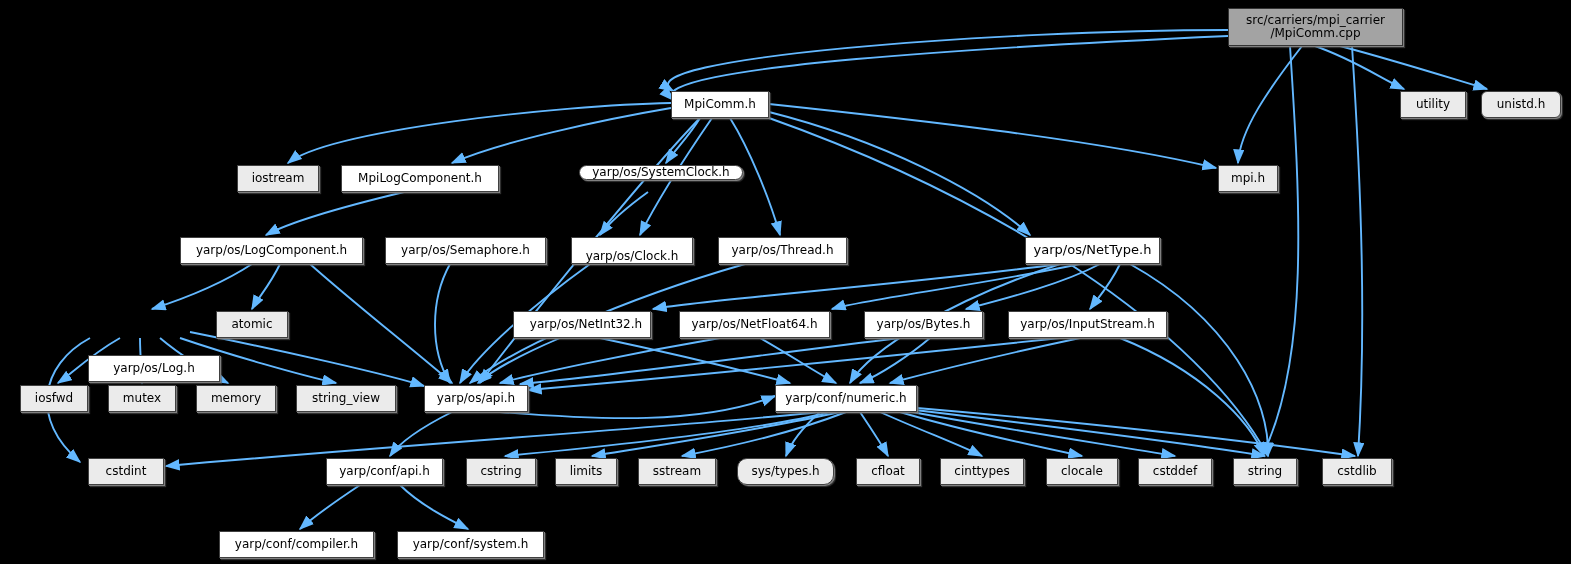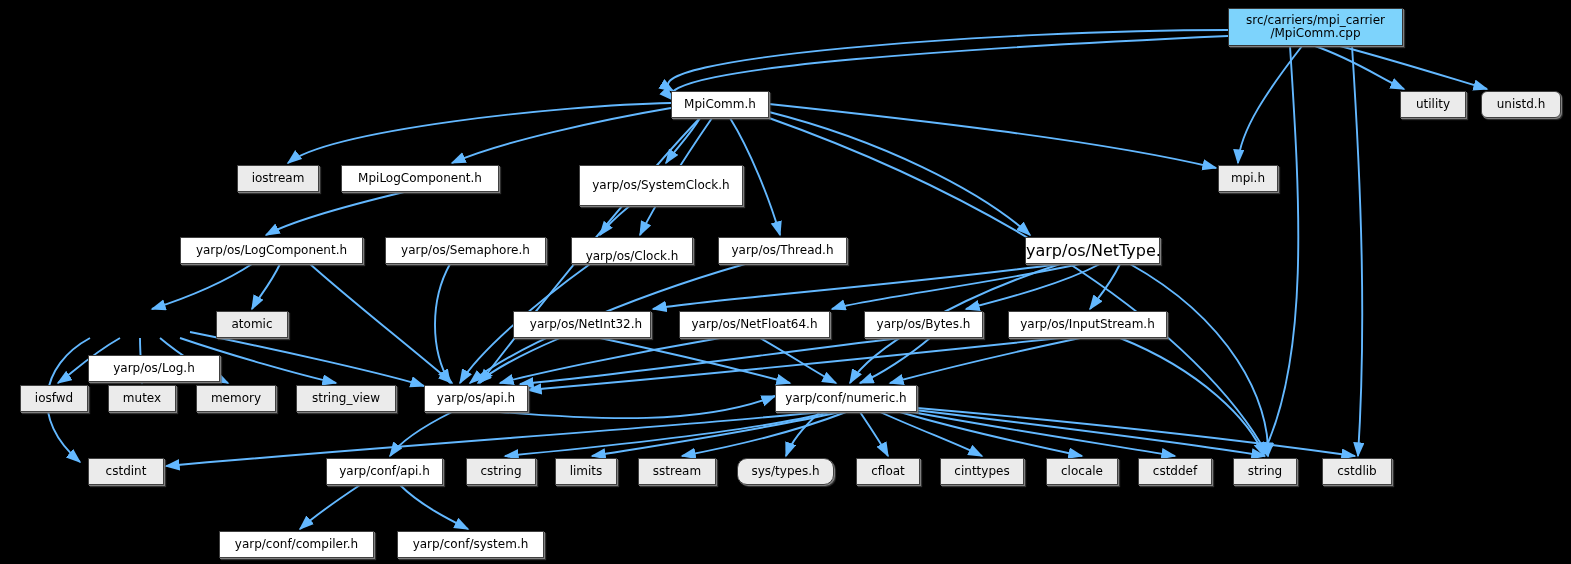--- a/index.html
+++ b/index.html
@@ -18,21 +18,21 @@
     box-shadow:1px 1px 0 #808080, 2px 2px 1px rgba(90,90,90,.55);
     display:flex;align-items:center;justify-content:center;
     text-align:center;
     line-height:1.12;
     color:#000;
     white-space:pre-line;
     letter-spacing:0;
   }
   .node.sys{background:#ebebeb;}
   .node.local{background:#ffffff;}
-  .node.root{background:#7dd3fc;border-color:#333;}
+  .node.root{background:#a3a3a3;border-color:#333;}
   .node span{display:block;width:100%;}
 </style>
 </head>
 <body>
 
 <div id="graph-root">
   <svg class="edges" viewBox="0 0 1571 564" xmlns="http://www.w3.org/2000/svg">
     <defs>
       <marker id="arrow" markerWidth="9" markerHeight="9" refX="7.2" refY="3" orient="auto">
         <path d="M0,0 L8,3 L0,6 z" fill="#63b8ff"></path>
@@ -103,26 +103,26 @@
   </svg>
   <div id="node-layer">
       <div class="node root" style="left: 1228px; top: 8px; width: 175px; height: 38px; font-size: 12px;"><span>src/carriers/mpi_carrier
 /MpiComm.cpp</span></div>
       <div class="node sys" style="left: 1400px; top: 91px; width: 66px; height: 27px; font-size: 12px;"><span>utility</span></div>
       <div class="node sys" style="left: 1481px; top: 91px; width: 80px; height: 27px; font-size: 12px; border-radius: 6px;"><span>unistd.h</span></div>
       <div class="node local" style="left: 671px; top: 91px; width: 98px; height: 27px; font-size: 12px;"><span>MpiComm.h</span></div>
       <div class="node sys" style="left: 1218px; top: 165px; width: 60px; height: 27px; font-size: 12px;"><span>mpi.h</span></div>
       <div class="node sys" style="left: 237px; top: 165px; width: 82px; height: 27px; font-size: 12px;"><span>iostream</span></div>
       <div class="node local" style="left: 341px; top: 165px; width: 158px; height: 27px; font-size: 12px;"><span>MpiLogComponent.h</span></div>
-      <div class="node local" style="left: 579px; top: 165px; width: 164px; height: 41px; font-size: 12px;"><span>yarp/os/SystemClock.h</span></div>
+      <div class="node local" style="left: 579px; top: 165px; width: 164px; height: 15px; font-size: 12px; border-radius: 8px;"><span>yarp/os/SystemClock.h</span></div>
       <div class="node local" style="left: 180px; top: 237px; width: 183px; height: 27px; font-size: 12px;"><span>yarp/os/LogComponent.h</span></div>
       <div class="node local" style="left: 385px; top: 237px; width: 161px; height: 27px; font-size: 12px;"><span>yarp/os/Semaphore.h</span></div>
       <div class="node local" style="left: 571px; top: 237px; width: 122px; height: 27px; font-size: 12px; align-items: flex-end;"><span>yarp/os/Clock.h</span></div>
       <div class="node local" style="left: 718px; top: 237px; width: 129px; height: 27px; font-size: 12px;"><span>yarp/os/Thread.h</span></div>
-      <div class="node local" style="left: 1025px; top: 237px; width: 135px; height: 27px; font-size: 16px;"><span>yarp/os/NetType.h</span></div>
+      <div class="node local" style="left: 1025px; top: 237px; width: 135px; height: 27px; font-size: 13px;"><span>yarp/os/NetType.h</span></div>
       <div class="node local" style="left: 88px; top: 311px; width: 132px; height: 27px; font-size: 12px; margin-top: 44px;"><span>yarp/os/Log.h</span></div>
       <div class="node sys" style="left: 216px; top: 311px; width: 72px; height: 27px; font-size: 12px;"><span>atomic</span></div>
       <div class="node local" style="left: 513px; top: 311px; width: 138px; height: 27px; font-size: 12px; padding-left: 8px;"><span>yarp/os/NetInt32.h</span></div>
       <div class="node local" style="left: 679px; top: 311px; width: 151px; height: 27px; font-size: 12px;"><span>yarp/os/NetFloat64.h</span></div>
       <div class="node local" style="left: 864px; top: 311px; width: 119px; height: 27px; font-size: 12px;"><span>yarp/os/Bytes.h</span></div>
       <div class="node local" style="left: 1008px; top: 311px; width: 159px; height: 27px; font-size: 12px;"><span>yarp/os/InputStream.h</span></div>
       <div class="node sys" style="left: 20px; top: 385px; width: 68px; height: 27px; font-size: 12px;"><span>iosfwd</span></div>
       <div class="node sys" style="left: 108px; top: 385px; width: 68px; height: 27px; font-size: 12px;"><span>mutex</span></div>
       <div class="node sys" style="left: 196px; top: 385px; width: 80px; height: 27px; font-size: 12px;"><span>memory</span></div>
       <div class="node sys" style="left: 296px; top: 385px; width: 100px; height: 27px; font-size: 12px;"><span>string_view</span></div>

